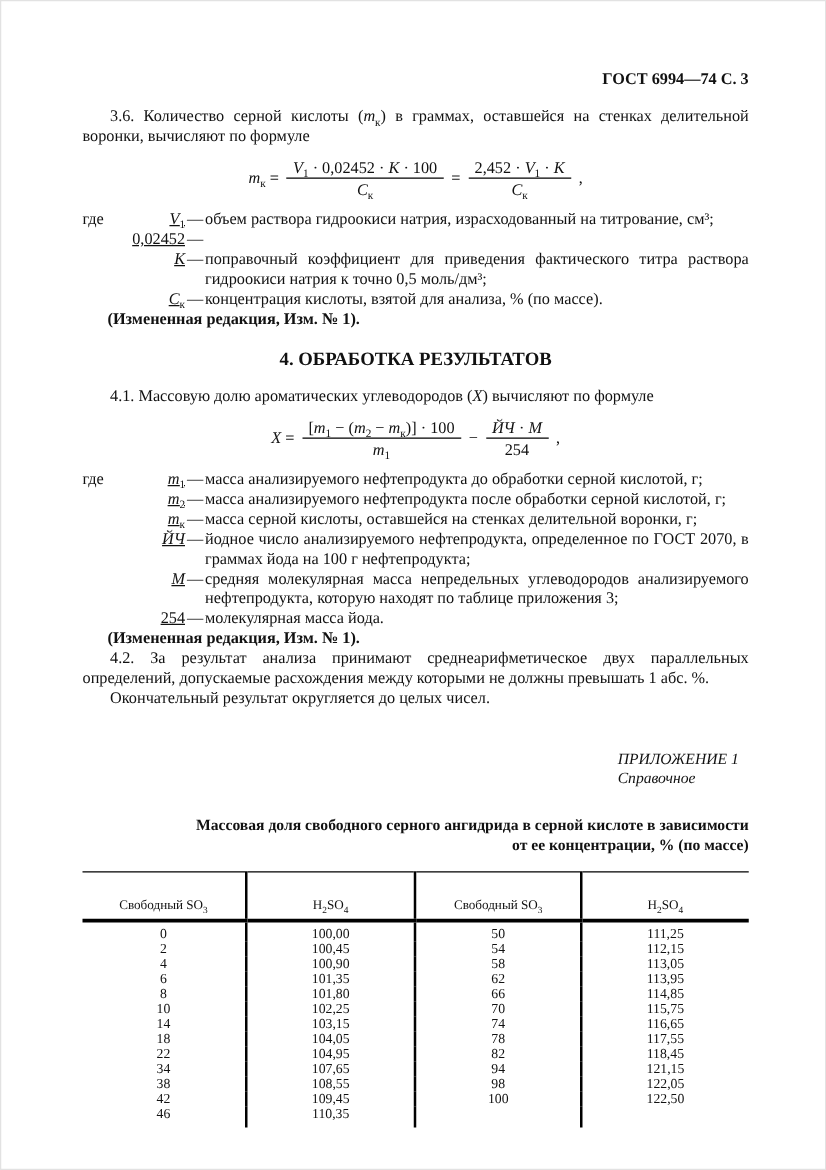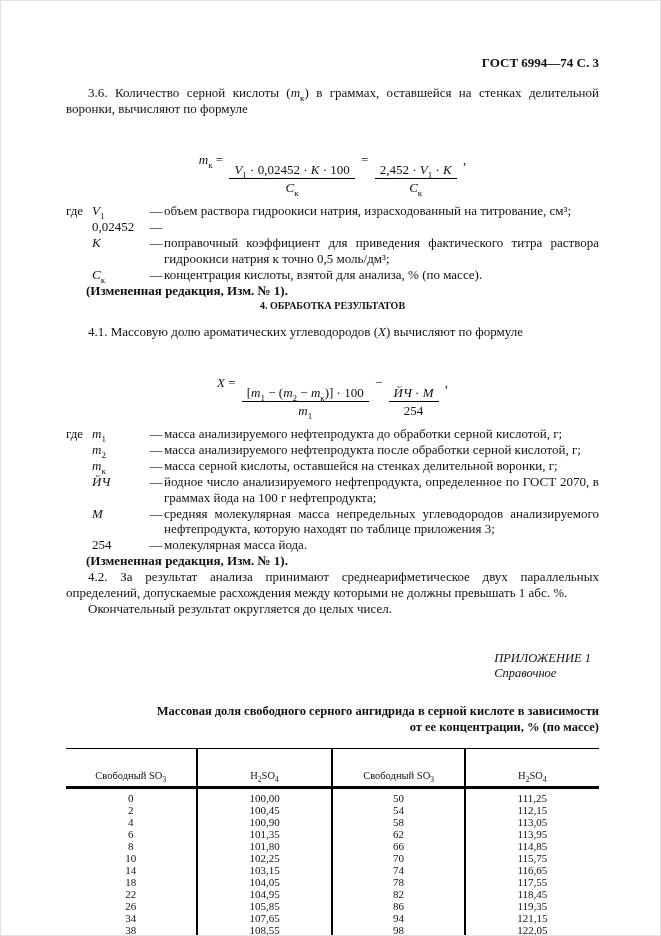--- a/index.html
+++ b/index.html
@@ -7,32 +7,32 @@
     width:661px;height:936px;overflow:hidden;box-sizing:border-box;
     padding:54px 61px 0 65px;
     font-family:"Liberation Serif","DejaVu Serif",serif;
     font-size:13px;line-height:1.22;color:#111;
     border:1px solid #e2e2e2;
   }
   .hdr{ text-align:right;font-weight:bold;font-size:13px;margin:0 0 14px 0;}
   .para{ margin:0;text-align:justify;text-align-last:left;text-indent:22px;}
   .formula{ text-align:center;margin:9px 0 7px 0;font-size:13px;}
   .frac{display:inline-block;vertical-align:middle;text-align:center;margin:0 3px;}
-  .frac .num{display:block;border-bottom:1px solid #000;padding:0 5px 1px 5px;margin-top:36px;}
+  .frac .num{display:block;border-bottom:1px solid #000;padding:0 5px 1px 5px;}
   .frac .den{display:block;padding-top:1px;}
   .it{font-style:italic;}
   sub{font-size:9px;line-height:0;}
   .def-list{margin:2px 0 0 0;}
   .def-row{display:flex;}
   .def-lead{flex:0 0 26px;}
-  .def-term{flex:0 0 56px;text-align:left;white-space:nowrap;}
+  .def-term{flex:0 0 56px;text-align:right;white-space:nowrap;text-decoration:underline;}
   .def-dash{flex:0 0 16px;text-align:center;}
   .def-desc{flex:1;text-align:justify;text-align-last:left;}
   .def-note{font-weight:bold;margin-left:20px;}
-  .sec-heading{ text-align:center;font-weight:bold;font-size:10px;margin:2px 0 11px 0;}
+  .sec-heading{ text-align:center;font-weight:bold;font-size:15px;margin:17px 0 11px 0;}
   .appendix{ text-align:right;margin:34px 8px 0 0;font-style:italic;font-size:12.5px;line-height:1.25;}
   .appendix .app-inner{display:inline-block;text-align:left;}
   .tbl-title{ text-align:right;font-weight:bold;font-size:12.5px;line-height:1.3;margin:21px 0 0 0;}
   table.datatable{
     width:100%;border-collapse:collapse;margin-top:13px;
     font-size:11px;line-height:1.09;
   }
   table.datatable{border-top:1.5px solid #000;}
   .datatable th{
     font-weight:normal;font-size:10.5px;padding:21px 0 4px 0;
@@ -206,26 +206,20 @@
         <td>78</td>
         <td>117,55</td>
       </tr>
       <tr>
         <td>22</td>
         <td>104,95</td>
         <td>82</td>
         <td>118,45</td>
       </tr>
       <tr>
-        <td>26</td>
-        <td>105,85</td>
-        <td>86</td>
-        <td>119,35</td>
-      </tr>
-      <tr>
         <td>34</td>
         <td>107,65</td>
         <td>94</td>
         <td>121,15</td>
       </tr>
       <tr>
         <td>38</td>
         <td>108,55</td>
         <td>98</td>
         <td>122,05</td>

